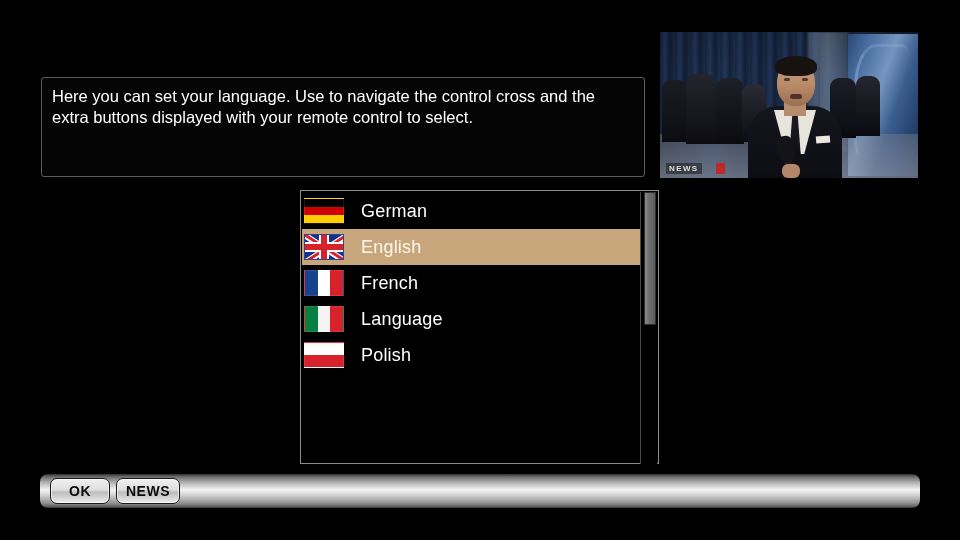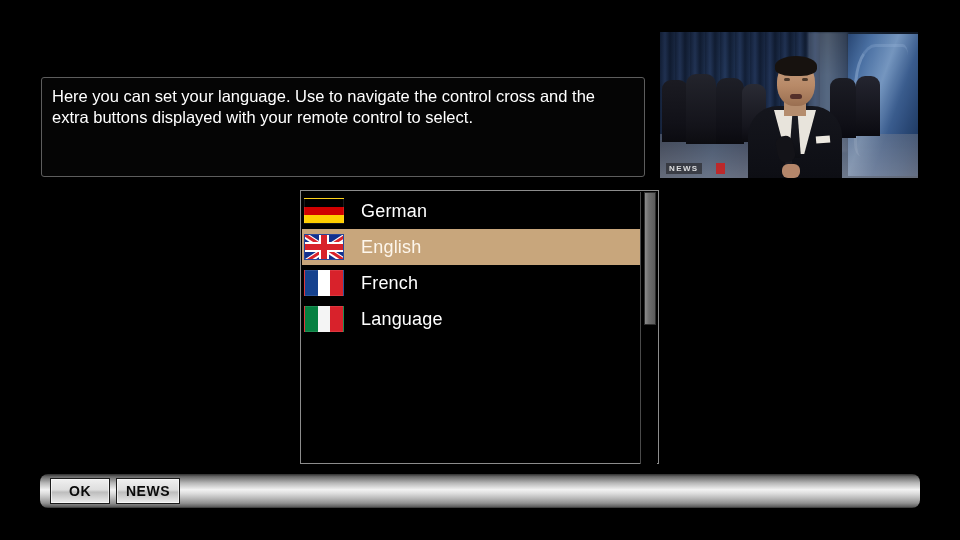--- a/index.html
+++ b/index.html
@@ -367,21 +367,21 @@
     display: flex;
     align-items: center;
     padding-left: 10px;
     box-sizing: border-box;
     gap: 6px;
   }
   .softkey {
     height: 24px;
     min-width: 40px;
     padding: 0 9px;
-    border-radius: 0;
+    border-radius: 7px;
     border: 1px solid #1c1c1c;
     background: linear-gradient(to bottom, #f0f0f0 0%, #dedede 45%, #bdbdbd 55%, #ededed 100%);
     display: flex;
     align-items: center;
     justify-content: center;
     font-size: 14px;
     font-weight: bold;
     color: #0a0a0a;
     letter-spacing: 0.5px;
     box-shadow: inset 0 0 0 1px rgba(255,255,255,0.6);
@@ -448,20 +448,24 @@
           <span class="lang-label">English</span>
         </div>
         <div class="lang-row">
           <div class="flag flag-fr"></div>
           <span class="lang-label">French</span>
         </div>
         <div class="lang-row">
           <div class="flag flag-it"></div>
           <span class="lang-label">Language</span>
         </div>
+        <div class="lang-row">
+          <div class="flag flag-pl"></div>
+          <span class="lang-label">Polish</span>
+        </div>
       </div>
     <div class="scroll-track">
       <div class="scroll-thumb" id="scroll-thumb" style="height: 49%; top: 0%;"></div>
     </div>
   </div>
 
   <div class="bottom-bar" id="bottom-bar">
       <div class="softkey">OK</div>
       <div class="softkey">NEWS</div>
     </div>

